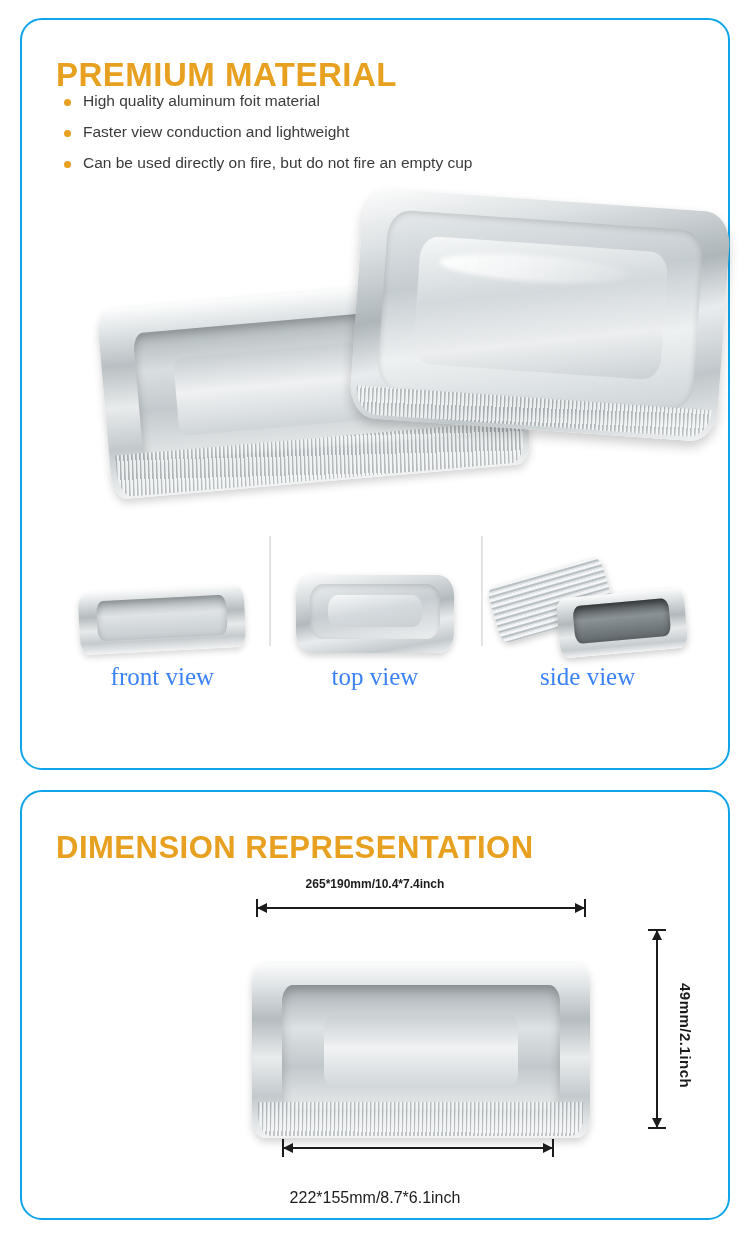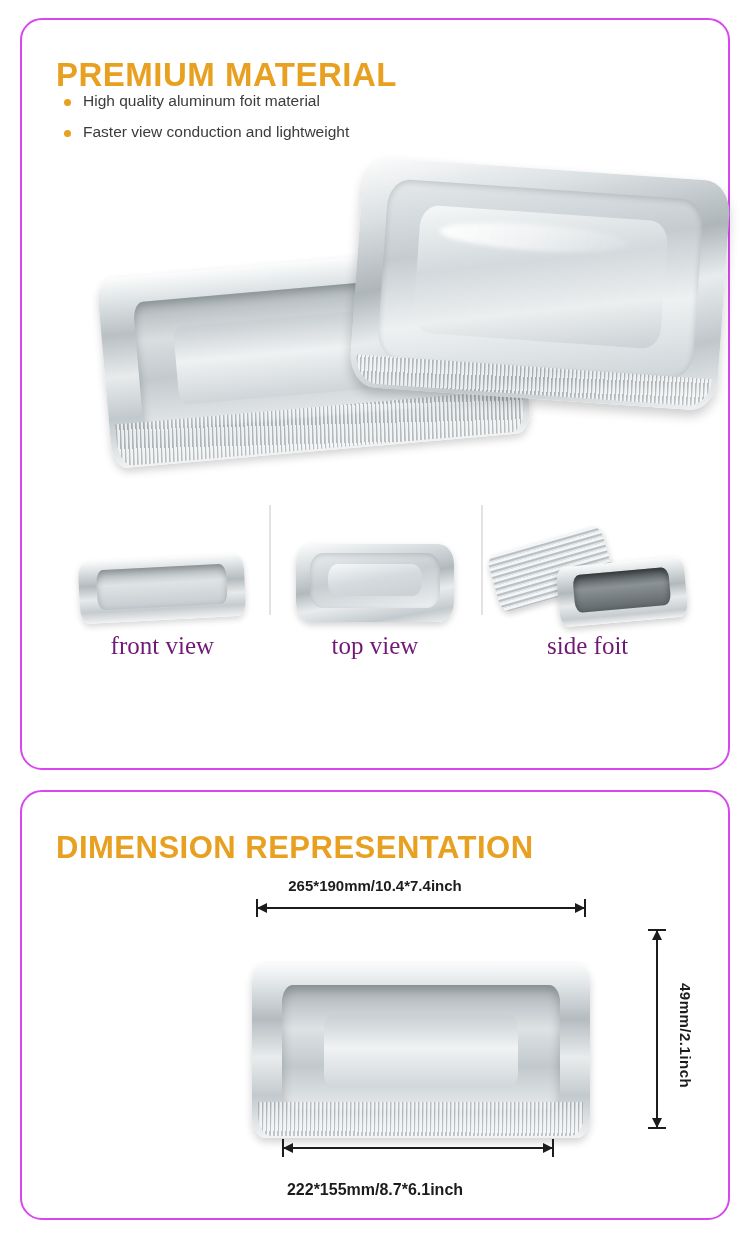--- a/index.html
+++ b/index.html
@@ -12,21 +12,21 @@
   }
   .page {
     position: relative;
     width: 750px;
     height: 1245px;
     padding: 18px 20px;
   }
 
   
   .panel {
-    border: 2px solid #d946ef;
+    border: 2px solid #0ea5e9;
     border-radius: 22px;
     background: #fff;
     position: relative;
   }
   .panel-a { height: 752px; padding: 38px 34px 0 34px; }
   .panel-b { height: 430px; margin-top: 20px; padding: 40px 34px 0 34px; }
 
   .panel-title {
     font-size: 33px;
     font-weight: bold;
@@ -155,21 +155,21 @@
   }
   .view-cell + .view-cell::before {
     content: "";
     position: absolute;
     left: 0; top: 6px; bottom: 44px;
     width: 2px;
     background: #e3e3e3;
   }
   .view-label {
     font-size: 25px;
-    color: #701a75;
+    color: #3b82f6;
     font-family: "Liberation Serif", serif;
     margin-top: 8px;
     line-height: 1.1;
   }
   .view-art { height: 92px; width: 100%; position: relative; }
 
   
   .mini-tray {
     position: absolute; left: 50%; top: 26px; transform: translateX(-50%) rotate(-3deg);
     width: 166px; height: 62px;
@@ -236,30 +236,30 @@
   
   .dim-wrap {
     position: relative;
     height: 330px;
     margin-top: 14px;
   }
   .dim-top-label {
     position: absolute;
     left: 0; right: 0; top: 0;
     text-align: center;
-    font-size: 15px;
+    font-size: 12px;
     font-weight: bold;
     color: #1c1c1c;
   }
   .dim-bottom-label {
     position: absolute;
-    left: 0; right: 0; bottom: 8px;
+    left: 0; right: 0; bottom: 0;
     text-align: center;
     font-size: 16px;
-    font-weight: bold;
+    font-weight: normal;
     color: #1c1c1c;
   }
   .dim-right-label {
     position: absolute;
     right: 0; top: 106px;
     width: 22px;
     font-size: 15px;
     font-weight: bold;
     color: #1c1c1c;
     writing-mode: vertical-rl;
@@ -356,20 +356,24 @@
     <h1 class="panel-title">PREMIUM MATERIAL</h1>
 
     <div class="bullets">
       <div class="bullet">
         <span class="bullet-dot"></span>
         <span class="bullet-text">High quality aluminum foit material</span>
       </div>
       <div class="bullet">
         <span class="bullet-dot"></span>
         <span class="bullet-text">Faster view conduction and lightweight</span>
+      </div>
+      <div class="bullet">
+        <span class="bullet-dot"></span>
+        <span class="bullet-text">Can be used directly on fire, but do not fire an empty cup</span>
       </div>
     </div>
 
     <div class="hero">
       <div class="tray-big">
         <div class="rim"></div>
         <div class="inner"></div>
         <div class="base"></div>
         <div class="ridges"></div>
       </div>
@@ -406,21 +410,21 @@
 
       <div class="view-cell">
         <div class="view-art">
           <div class="mini-stack">
             <div class="stack"></div>
             <div class="tray2">
               <div class="in2"></div>
             </div>
           </div>
         </div>
-        <div class="view-label">side foit</div>
+        <div class="view-label">side view</div>
       </div>
 
     </div>
   </section>
 
   <section class="panel panel-b">
 
     <h1 class="panel-title panel-title-b">DIMENSION REPRESENTATION</h1>
 
     <div class="dim-wrap">

